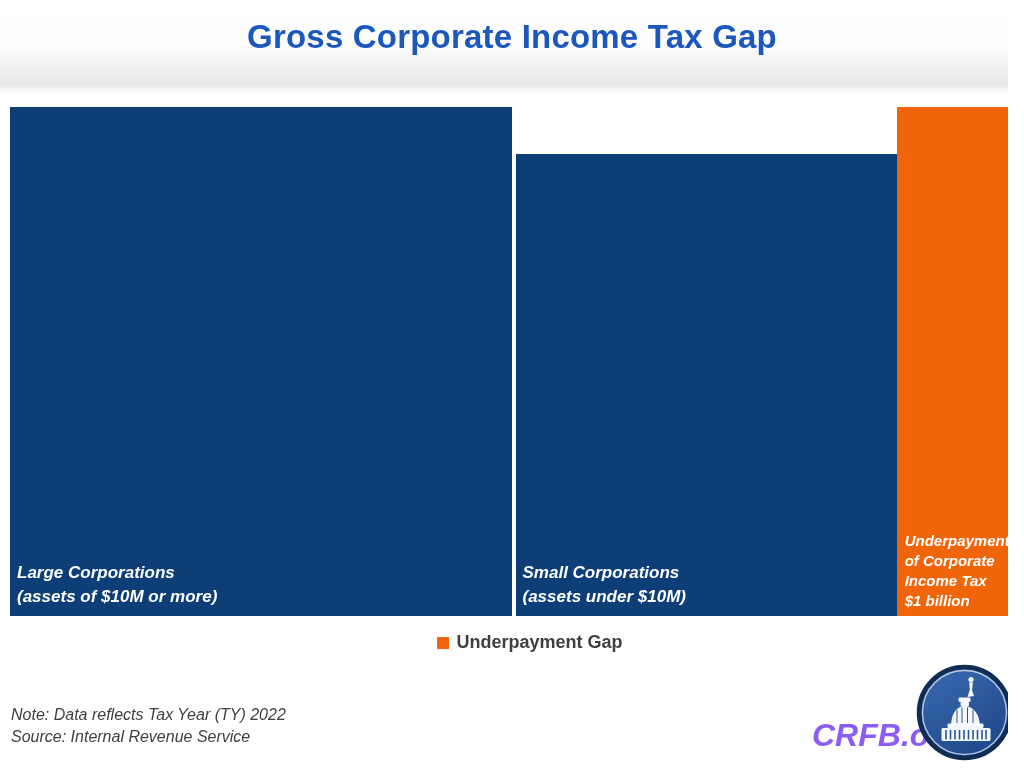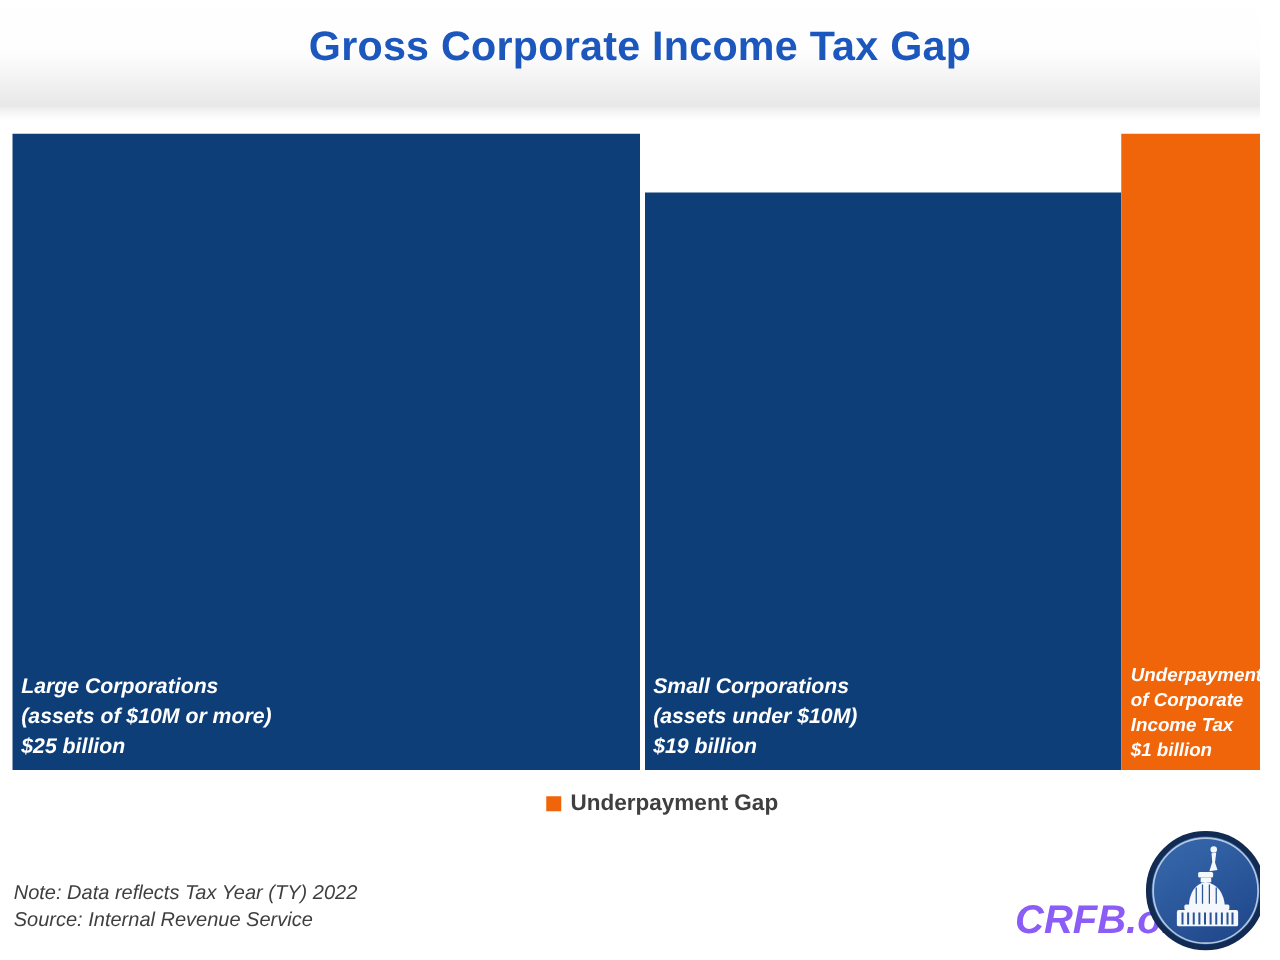--- a/index.html
+++ b/index.html
@@ -54,29 +54,27 @@
   <div class="top-gradient"></div>
 
   <h1 class="title">Gross Corporate Income Tax Gap</h1>
 
   <div class="chart">
 
     <div class="block seg0" style="flex-grow: 25; flex-basis: 0px; background-color: rgb(14, 62, 120);">
       <div class="block-label">
         <span>Large Corporations</span>
         <span>(assets of $10M or more)</span>
-        <span>$25 billion</span>
       </div>
     </div>
 
     <div class="block seg1" style="flex-grow: 19; flex-basis: 0px; background-color: rgb(14, 62, 120);">
       <div class="block-label">
         <span>Small Corporations</span>
         <span>(assets under $10M)</span>
-        <span>$19 billion</span>
       </div>
     </div>
 
     <div class="block seg2" style="flex-grow: 6; flex-basis: 0px; background-color: rgb(241, 101, 10);">
       <div class="block-label small-lines">
         <span>Underpayment</span>
         <span>of Corporate</span>
         <span>Income Tax</span>
         <span>$1 billion</span>
       </div>

